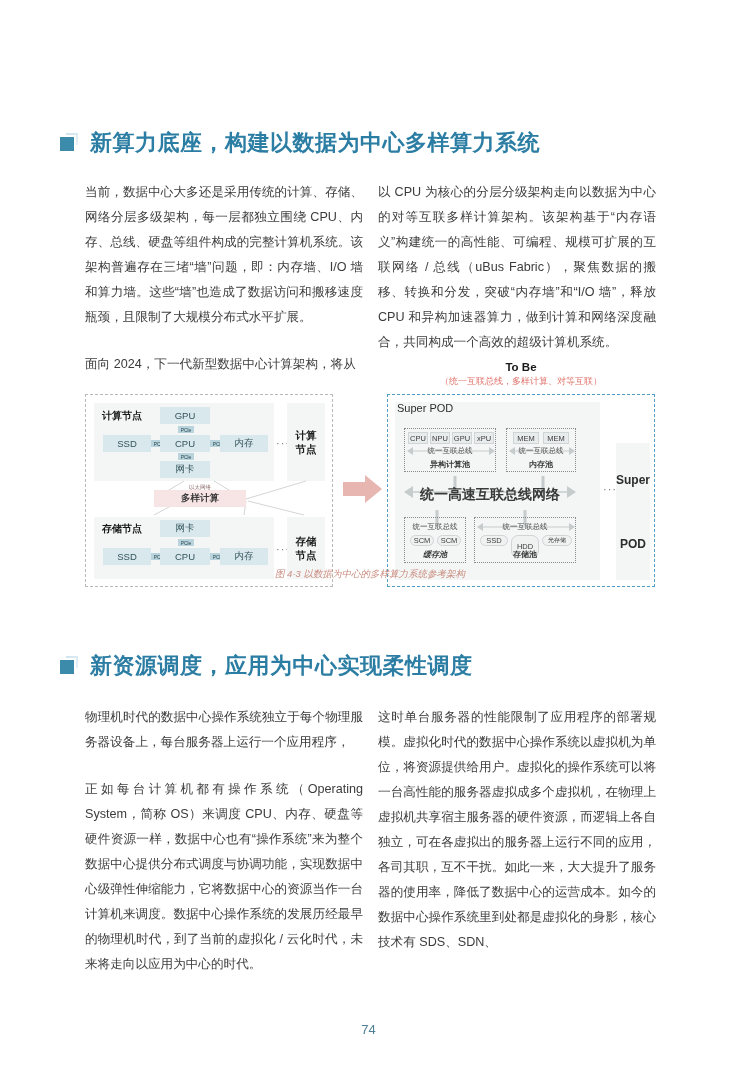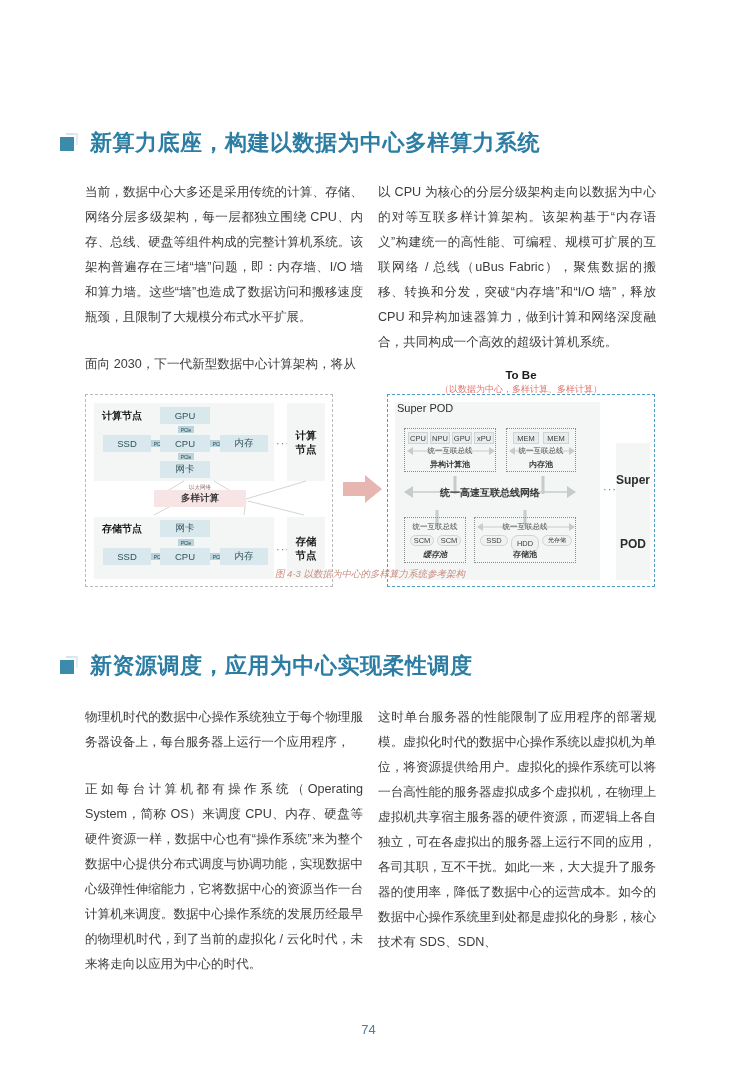--- a/index.html
+++ b/index.html
@@ -263,21 +263,21 @@
     font-size: 7.5px;
     display: flex;
     align-items: center;
     justify-content: center;
     box-sizing: border-box;
     white-space: nowrap;
   }
   .unit.round { border-radius: 7px; background: #f0f2f2; }
   .hbus {
     position: absolute;
-    font-size: 10px;
+    font-size: 14px;
     font-weight: bold;
     color: #3a3a3a;
     width: 100%;
     text-align: center;
     white-space: nowrap;
   }
   .side-pod {
     position: absolute;
     background: #f4f6f6;
     display: flex;
@@ -321,34 +321,34 @@
   <div class="section-head" style="top:132px;">
     <span class="head-bullet">
       <span class="sq-light"></span>
       <span class="sq-dark"></span>
     </span>
     <span class="head-text">新算力底座，构建以数据为中心多样算力系统</span>
   </div>
 
   <div class="col" style="left:85px; top:180px;">
     <p>当前，数据中心大多还是采用传统的计算、存储、网络分层多级架构，每一层都独立围绕 CPU、内存、总线、硬盘等组件构成的完整计算机系统。该架构普遍存在三堵“墙”问题，即：内存墙、I/O 墙和算力墙。这些“墙”也造成了数据访问和搬移速度瓶颈，且限制了大规模分布式水平扩展。</p>
-    <p>面向 2030，下一代新型数据中心计算架构，将从</p>
+    <p>面向 2024，下一代新型数据中心计算架构，将从</p>
   </div>
   <div class="col" style="left:378px; top:180px;">
     <p>以 CPU 为核心的分层分级架构走向以数据为中心的对等互联多样计算架构。该架构基于“内存语义”构建统一的高性能、可编程、规模可扩展的互联网络 / 总线（uBus Fabric），聚焦数据的搬移、转换和分发，突破“内存墙”和“I/O 墙”，释放 CPU 和异构加速器算力，做到计算和网络深度融合，共同构成一个高效的超级计算机系统。</p>
   </div>
 
   <div class="figure">
 
     <div class="fig-titles">
       <div class="fig-title-block" style="left:0; width:248px;">
       </div>
-      <div class="fig-title-block" style="left:302px; width:268px;margin-top:8px;">
+      <div class="fig-title-block" style="left:302px; width:268px;">
         <div class="fig-title-main">To Be</div>
-        <div class="fig-title-sub accent">（以数据为中心，多样计算、多样计算）</div>
+        <div class="fig-title-sub accent">（统一互联总线，多样计算、对等互联）</div>
       </div>
     </div>
 
     <div class="fig-body">
 
       <div class="asis-panel">
 
         <div class="node-box" style="left:8px; top:8px; width:180px; height:78px;"></div>
         <div class="node-title" style="left:16px; top:14px;">计算节点</div>
 
@@ -460,21 +460,21 @@
         </div>
 
         <div class="pool" style="left:86px; top:122px; width:102px; height:46px;">
           <svg style="position:absolute; left:2px; top:4px; width:98px; height:10px;" viewBox="0 0 98 10">
             <polygon points="0,5 6,1 6,9" fill="#c6cbcb"></polygon>
             <polygon points="98,5 92,1 92,9" fill="#c6cbcb"></polygon>
             <line x1="5" y1="5" x2="93" y2="5" stroke="#c6cbcb" stroke-width="1"></line>
           </svg>
           <div class="bus-label" style="top:4px;">统一互联总线</div>
           <div class="unit round" style="left:5px; top:17px; width:28px; height:11px;">SSD</div>
-          <div class="unit round" style="left:36px; top:17px; width:28px; height:17px;">HDD</div>
+          <div class="unit round" style="left:36px; top:17px; width:28px; height:23px;">HDD</div>
           <div class="unit round" style="left:67px; top:17px; width:30px; height:11px; font-size:6px;">光存储</div>
           <div class="pool-label" style="top:31px;">存储池</div>
         </div>
 
         <div class="ellipsis-dots" style="left:215px; top:88px;">···</div>
 
         <div class="side-pod" style="left:228px; top:48px; width:34px; height:137px;">
           <div>Super</div>
           <div>POD</div>
         </div>

